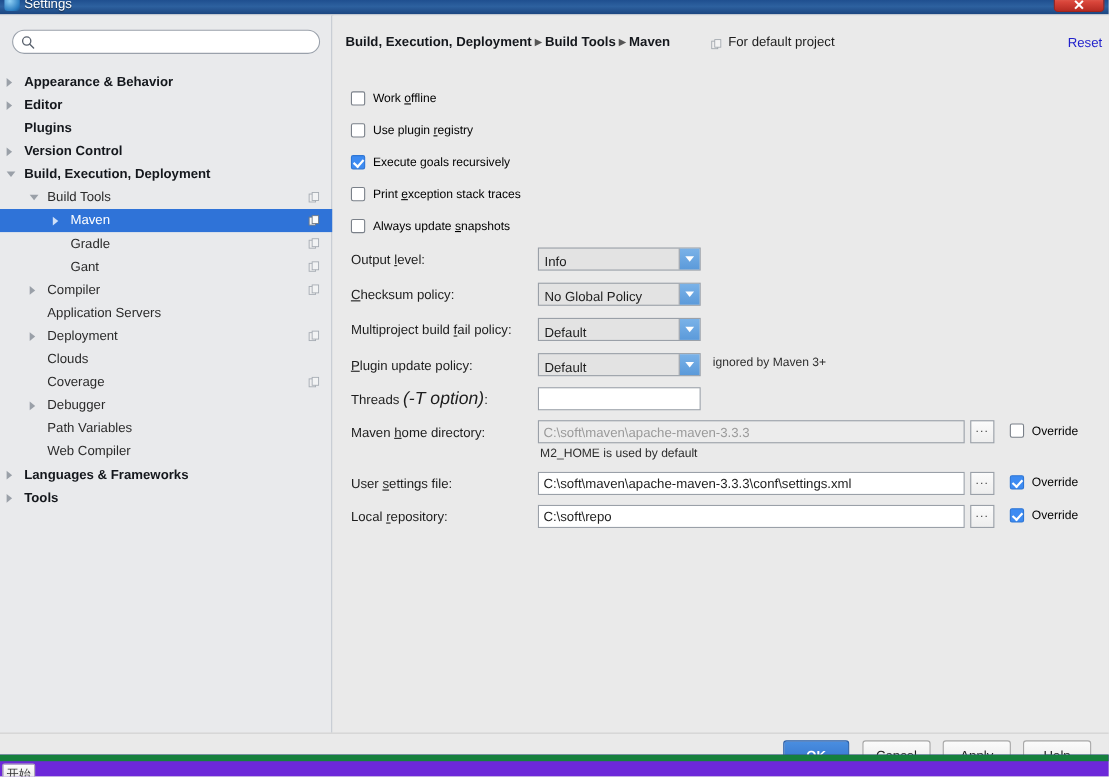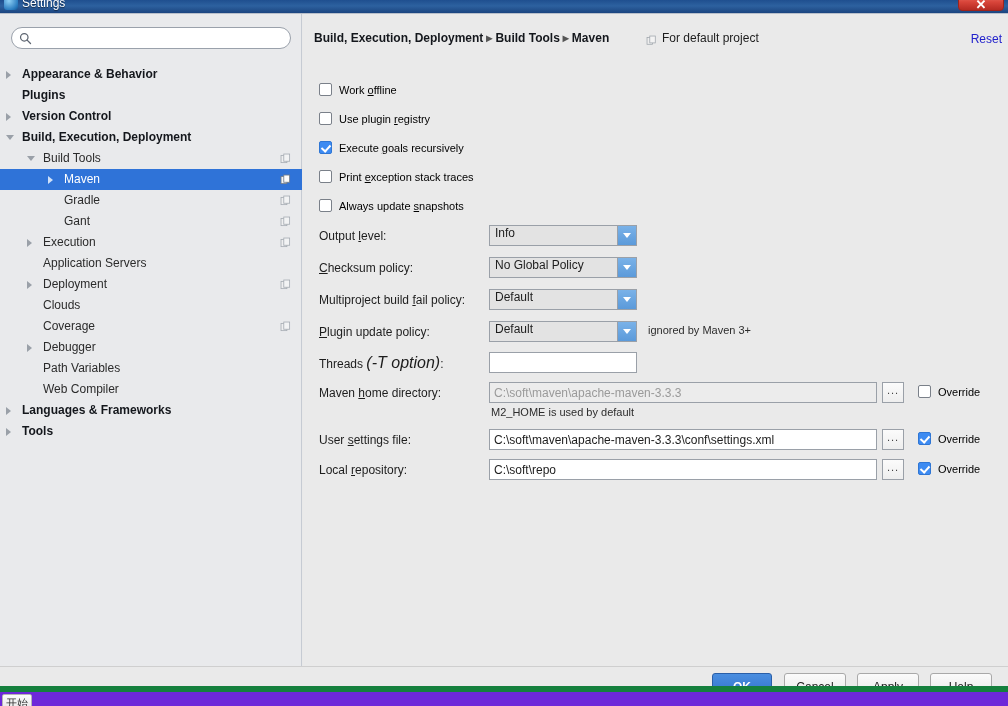--- a/index.html
+++ b/index.html
@@ -170,21 +170,21 @@
   .field-label {
     position: absolute; left: 16px;
     font-size: 12px; color: #1d1d1d; line-height: 16px;
     white-space: nowrap;
   }
   .combo {
     position: absolute;
     height: 21px;
     background: #e3e3e3;
     border: 1px solid #9aa0a8;
-    display: flex; align-items: flex-start;
+    display: flex; align-items: flex-end;
   }
   .combo-text {
     padding-left: 5px; font-size: 12px; color: #1d1d1d;
     flex: 1; overflow: hidden; white-space: nowrap;
   }
   .combo-btn {
     width: 19px; height: 19px;
     background: linear-gradient(180deg, #7ab2e8 0%, #5b9ada 100%);
     display: flex; align-items: center; justify-content: center;
     border-left: 1px solid #9aa0a8;
@@ -284,20 +284,24 @@
           </svg>
           <input class="search-input" type="text" placeholder="" style="">
         </div>
       </div>
       <div class="tree" id="tree">
           <div class="tree-row bold">
             <span class="arrow collapsed" style="left:6px"></span>
             <span class="label" style="left:22px">Appearance &amp; Behavior</span>
           </div>
           <div class="tree-row bold">
+            <span class="arrow collapsed" style="left:6px"></span>
+            <span class="label" style="left:22px">Editor</span>
+          </div>
+          <div class="tree-row bold">
             <span class="label" style="left:22px">Plugins</span>
           </div>
           <div class="tree-row bold">
             <span class="arrow collapsed" style="left:6px"></span>
             <span class="label" style="left:22px">Version Control</span>
           </div>
           <div class="tree-row bold">
             <span class="arrow expanded" style="left:6px"></span>
             <span class="label" style="left:22px">Build, Execution, Deployment</span>
           </div>
@@ -326,21 +330,21 @@
           </div>
           <div class="tree-row normal">
             <span class="label" style="left:64px">Gant</span>
             <svg class="copy-icon" viewBox="0 0 16 16">
               <rect x="1.5" y="3.5" width="8.5" height="10.5" fill="#f4f4f4" stroke="#707a86" stroke-width="1.2"></rect>
               <rect x="5.5" y="1.5" width="8.5" height="10.5" fill="#fbfbfb" stroke="#707a86" stroke-width="1.2"></rect>
             </svg>
           </div>
           <div class="tree-row normal">
             <span class="arrow collapsed" style="left:27px"></span>
-            <span class="label" style="left:43px">Execution</span>
+            <span class="label" style="left:43px">Compiler</span>
             <svg class="copy-icon" viewBox="0 0 16 16">
               <rect x="1.5" y="3.5" width="8.5" height="10.5" fill="#f4f4f4" stroke="#707a86" stroke-width="1.2"></rect>
               <rect x="5.5" y="1.5" width="8.5" height="10.5" fill="#fbfbfb" stroke="#707a86" stroke-width="1.2"></rect>
             </svg>
           </div>
           <div class="tree-row normal">
             <span class="label" style="left:43px">Application Servers</span>
           </div>
           <div class="tree-row normal">
             <span class="arrow collapsed" style="left:27px"></span>

